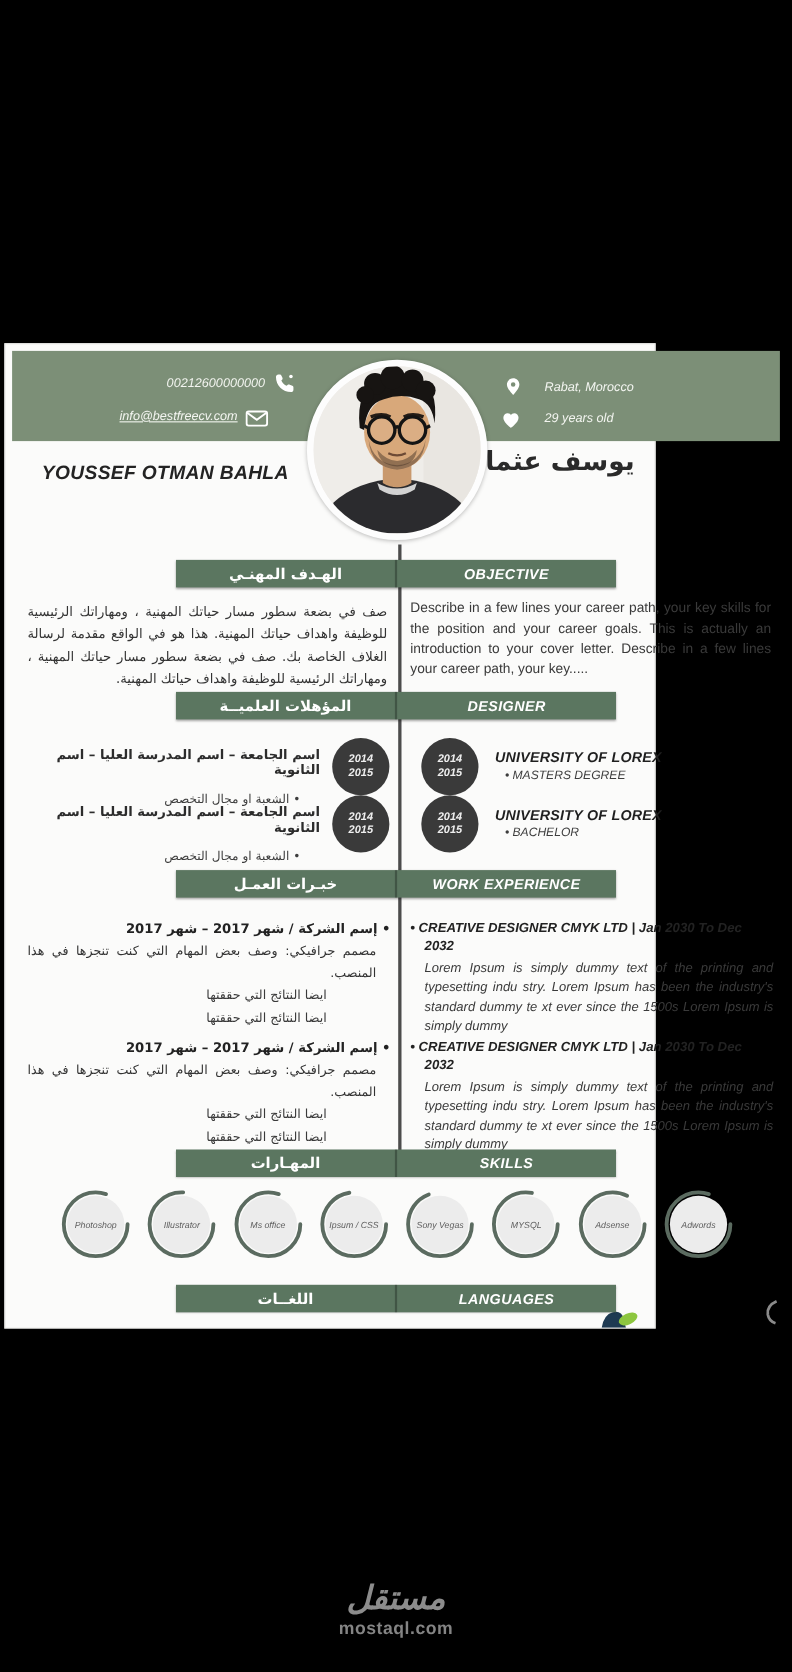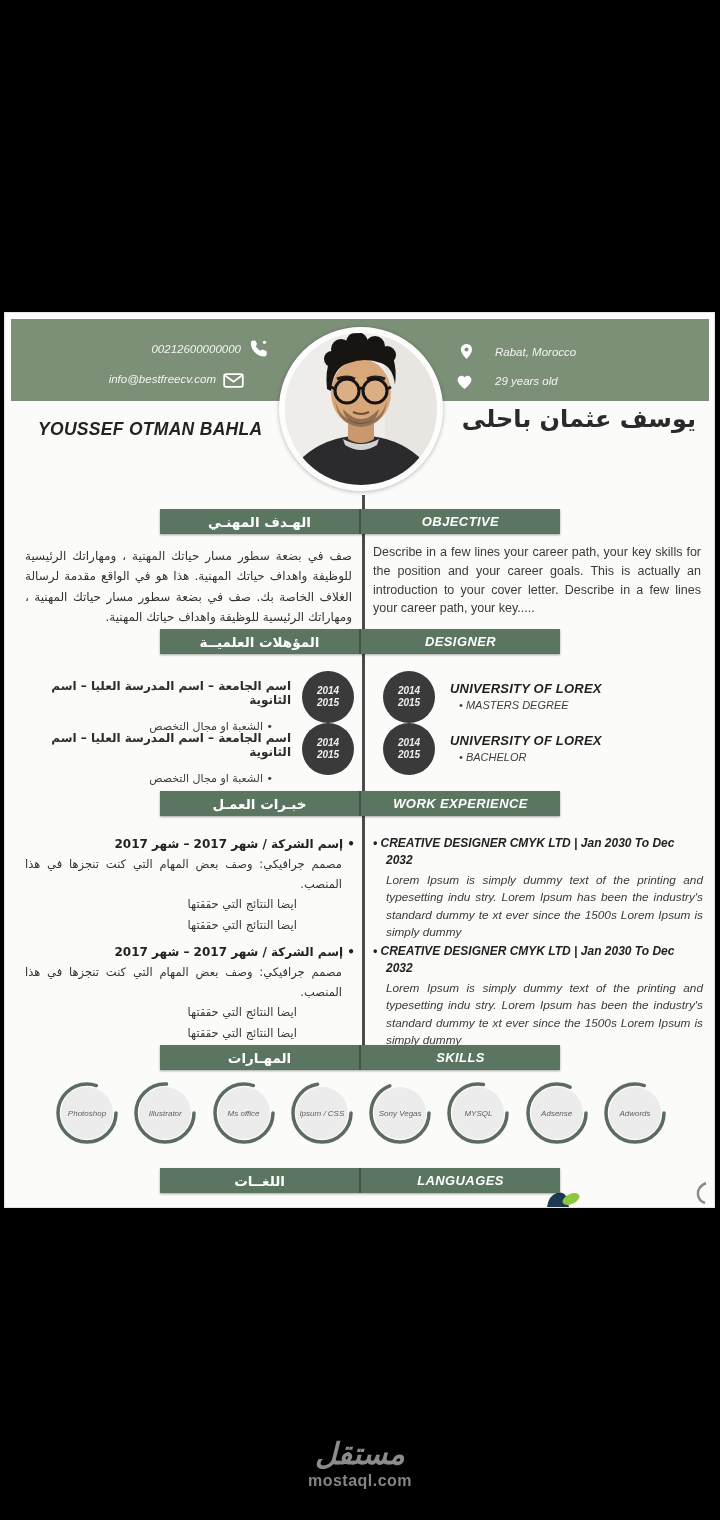--- a/index.html
+++ b/index.html
@@ -1,21 +1,21 @@
 <!DOCTYPE html>
 <html><head>
 <meta charset="utf-8">
 <style>
   html,body{margin:0;padding:0;background:#000;}
   .screen{position:relative;width:720px;height:1520px;background:#000;overflow:hidden;
           font-family:"Liberation Sans","DejaVu Sans",sans-serif;}
   .abs{position:absolute;}
 
   
-  .page{position:absolute;left:4px;top:312px;width:711px;height:896px;background:#fbfbfa;
+  .page{position:absolute;left:4px;top:312px;width:592px;height:896px;background:#fbfbfa;
         border:1px solid #e4e4e2;box-sizing:border-box;}
 
   .band{position:absolute;left:6px;top:6px;width:698px;height:82px;background:#7c8f77;}
 
   .contact{position:absolute;color:#f3f5f0;font-style:italic;font-size:11.5px;white-space:nowrap;}
   .c-right{text-align:right;}
 
   .photo{position:absolute;left:274px;top:14px;width:152px;height:152px;border-radius:50%;
          border:6px solid #fdfdfd;overflow:hidden;background:#efede9;
          box-shadow:0 1px 4px rgba(0,0,0,.25);z-index:3;}
@@ -87,21 +87,21 @@
     <div class="band"></div>
 
     <div class="contact c-right" style="left:88px;top:30px;width:148px;">00212600000000</div>
     <span class="abs" style="left:243px;top:26px;">
       <svg width="20" height="20" viewBox="0 0 16 16">
         <path d="M4 1.2 C3.1 1.2 2.3 2 2.3 2.9 C2.3 9 7.2 13.9 13.3 13.9 C14.2 13.9 15 13.1 15 12.2 L15 10.4 C15 9.9 14.7 9.5 14.2 9.3 L11.9 8.5 C11.5 8.4 11 8.5 10.7 8.8 L10.1 9.4 C8.4 8.6 7 7.2 6.2 5.5 L6.8 4.9 C7.1 4.6 7.2 4.1 7.1 3.7 L6.3 2 C6.1 1.5 5.7 1.2 5.2 1.2 Z" fill="#fff"></path>
         <circle cx="13.2" cy="2.6" r="1.3" fill="#fff"></circle>
       </svg>
     </span>
 
-    <div class="contact c-right" style="left:63px;top:60px;width:148px;">info@bestfreecv.com</div>
+    <div class="contact c-right" style="left:63px;top:60px;width:148px;text-decoration:underline;">info@bestfreecv.com</div>
     <span class="abs" style="left:218px;top:59px;">
       <svg width="21" height="17" viewBox="0 0 18 14">
         <rect x="1" y="1.5" width="16" height="11" rx="1.6" fill="none" stroke="#fff" stroke-width="1.5"></rect>
         <path d="M1.5 2.5 L9 8 L16.5 2.5" fill="none" stroke="#fff" stroke-width="1.5"></path>
       </svg>
     </span>
 
     <span class="abs" style="left:453px;top:28px;">
       <svg width="17" height="21" viewBox="0 0 18 18">
         <path d="M9 1 C5.7 1 3 3.6 3 6.9 C3 11 9 17 9 17 C9 17 15 11 15 6.9 C15 3.6 12.3 1 9 1 Z M9 9.1 A2.2 2.2 0 1 1 9 4.7 A2.2 2.2 0 0 1 9 9.1 Z" fill="#fff" fill-rule="evenodd"></path>

